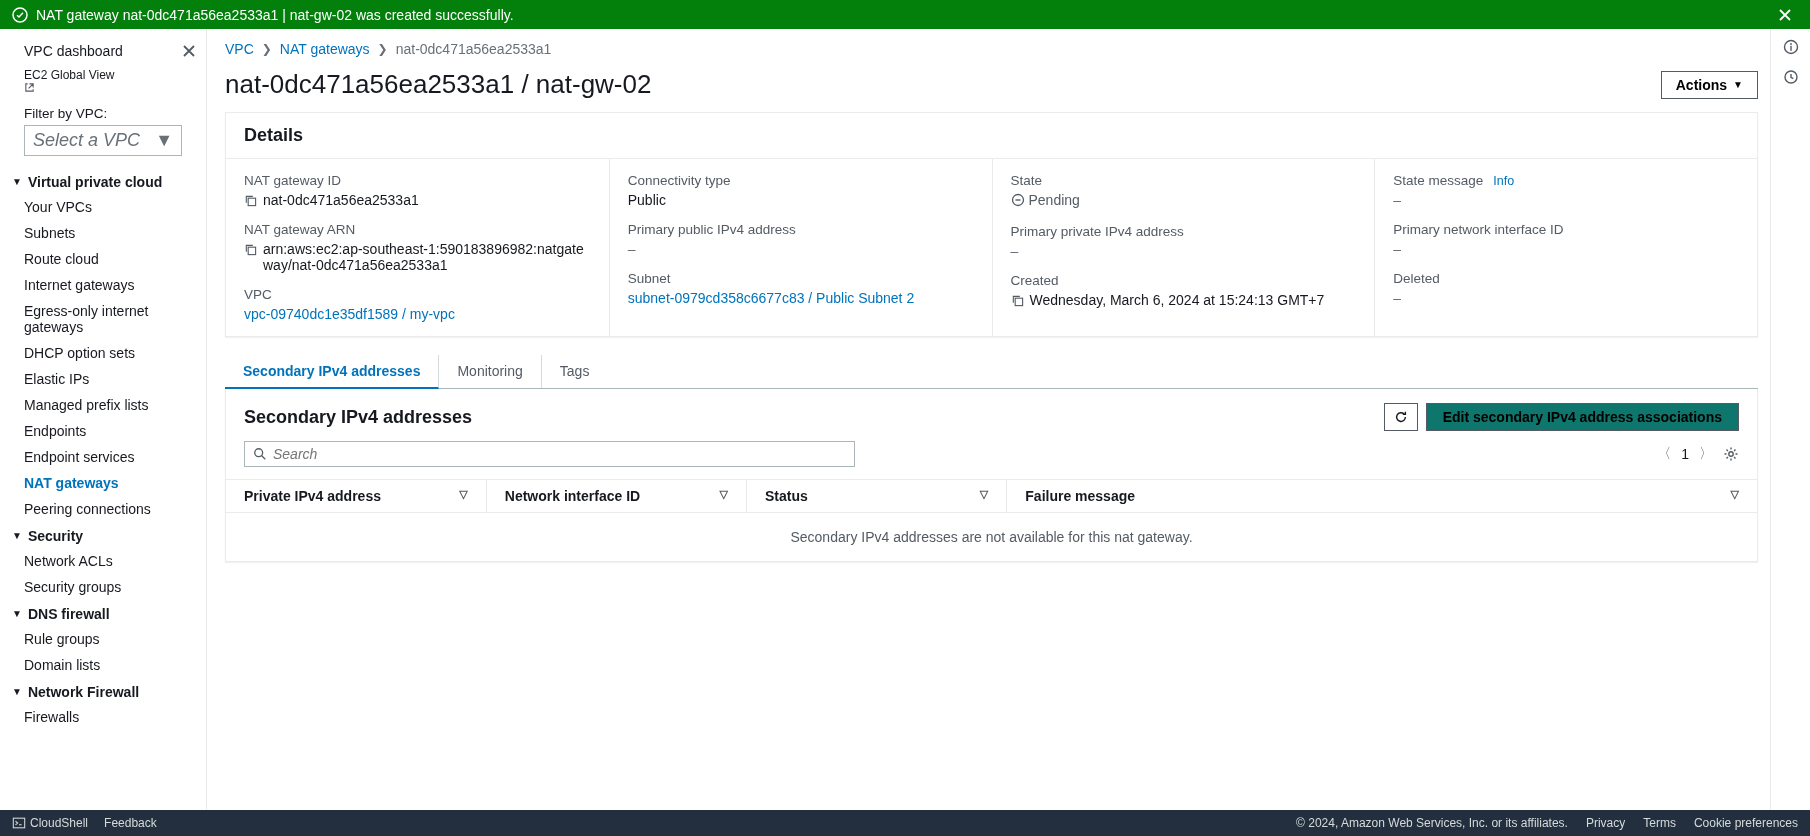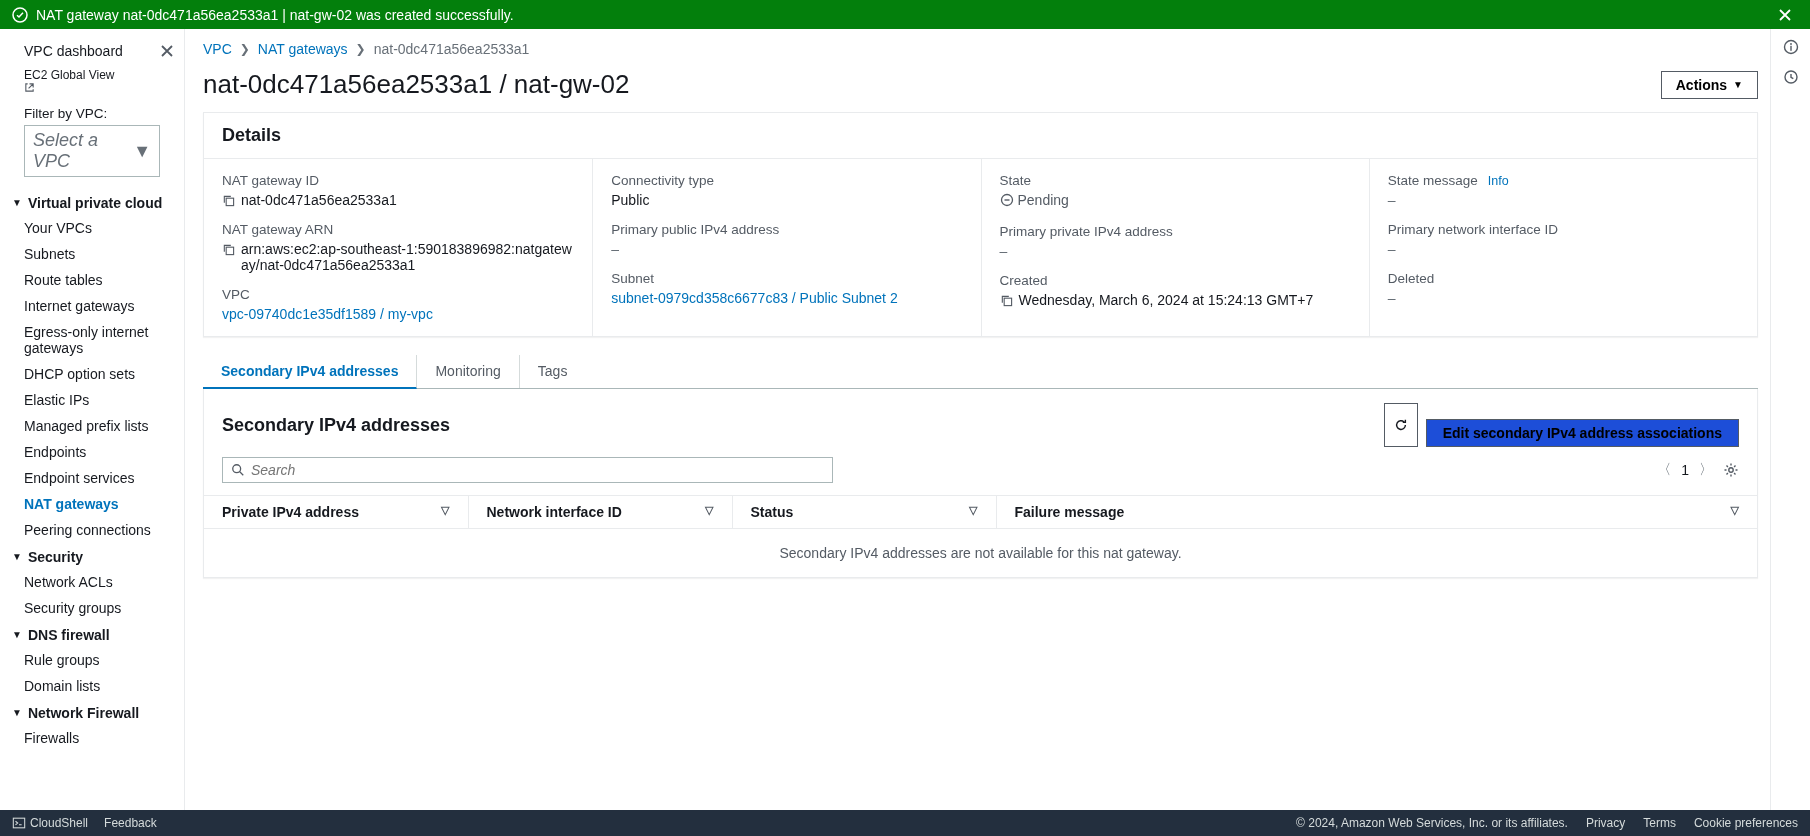--- a/index.html
+++ b/index.html
@@ -7,21 +7,21 @@
 a { color: #0073bb; text-decoration: none; }
 
 
 .flash { background: #037f0c; color: #fff; display: flex; align-items: center; padding: 6px 12px; height: 29px; }
 .flash .icon { margin-right: 8px; flex-shrink: 0; }
 .flash-msg { flex: 1; font-size: 14px; }
 .flash-close { color: #fff; cursor: pointer; padding: 2px 6px; }
 
 
 .shell { display: flex; height: calc(836px - 29px - 26px); }
-.sidebar { width: 185px; flex-shrink: 0; overflow-y: auto; border-right: 1px solid #e9ebed; padding: 10px 0 10px 0; position: relative; }
+.sidebar { width: 207px; flex-shrink: 0; overflow-y: auto; border-right: 1px solid #e9ebed; padding: 10px 0 10px 0; position: relative; }
 .sidebar::-webkit-scrollbar { width: 6px; }
 .sidebar::-webkit-scrollbar-thumb { background: #bbb; border-radius: 3px; }
 .sb-top { display: flex; align-items: center; justify-content: space-between; padding: 4px 10px 4px 24px; font-size: 14px; }
 .sb-close { color: #545b64; cursor: pointer; }
 .sb-link { display: block; padding: 5px 10px 5px 24px; font-size: 12px; color: #16191f; }
 .ext-icon { margin-left: 2px; }
 .sb-filter-lbl { padding: 8px 10px 4px 24px; font-size: 13.5px; }
 .sb-filter-sel { margin: 0 24px 12px; display: flex; align-items: center; justify-content: space-between; border: 1px solid #aab7b8; padding: 4px 8px; font-size: 18px; font-style: italic; color: #687078; cursor: pointer; }
 .sb-section { padding: 6px 0 4px 12px; font-size: 14px; font-weight: 700; display: flex; align-items: center; }
 .sb-section .caret { margin-right: 6px; font-size: 10px; transform: translateY(-1px); }
@@ -63,21 +63,21 @@
 .tabs { display: flex; border-bottom: 1px solid #aab7b8; }
 .tab { padding: 8px 18px; font-size: 14px; color: #545b64; cursor: pointer; border-right: 1px solid #d5dbdb; }
 .tab:last-child { border-right: none; }
 .tab.active { color: #0073bb; font-weight: 700; border-bottom: 2px solid #0073bb; margin-bottom: -1px; }
 
 
 .sec-hdr { display: flex; align-items: center; justify-content: space-between; padding: 14px 18px 10px; }
 .sec-hdr h2 { font-size: 18px; font-weight: 700; }
 .sec-hdr-actions { display: flex; gap: 8px; }
 .btn-icon { border: 1px solid #545b64; background: #fff; padding: 5px 9px; font-size: 14px; cursor: pointer; font-weight: 700; }
-.btn-outline { border: 1px solid #545b64; background: #1d4ed8; padding: 5px 16px; font-size: 14px; cursor: pointer; font-weight: 700; margin-top: 16px; }
+.btn-outline { border: 1px solid #545b64; background: #0f766e; padding: 5px 16px; font-size: 14px; cursor: pointer; font-weight: 700; }
 
 .sec-controls { display: flex; align-items: center; justify-content: space-between; padding: 0 18px 12px; gap: 10px; }
 .search-box { display: flex; align-items: center; border: 1px solid #aab7b8; padding: 4px 8px; width: 611px; font-size: 14px; }
 .search-box input { border: none; outline: none; flex: 1; font-size: 14px; font-style: italic; }
 .pager { display: flex; align-items: center; gap: 10px; color: #687078; }
 .pager .pg { color: #16191f; font-weight: 400; }
 .gear { color: #545b64; cursor: pointer; }
 
 .tbl { width: 100%; border-collapse: collapse; }
 .tbl th { text-align: left; font-weight: 700; font-size: 14px; padding: 8px 18px; border-top: 1px solid #e9ebed; border-bottom: 1px solid #e9ebed; position: relative; }
@@ -137,21 +137,21 @@
       <span>Select a VPC</span>
       <span>▼</span>
     </div>
 
     <div class="sb-section">
         <span class="caret">▼</span>
         <span>Virtual private cloud</span>
       </div>
     <a href="#" class="sb-item">Your VPCs</a>
     <a href="#" class="sb-item">Subnets</a>
-    <a href="#" class="sb-item">Route tables</a>
+    <a href="#" class="sb-item">Route cloud</a>
     <a href="#" class="sb-item">Internet gateways</a>
     <a href="#" class="sb-item">Egress-only internet gateways</a>
     <a href="#" class="sb-item">DHCP option sets</a>
     <a href="#" class="sb-item">Elastic IPs</a>
     <a href="#" class="sb-item">Managed prefix lists</a>
     <a href="#" class="sb-item">Endpoints</a>
     <a href="#" class="sb-item">Endpoint services</a>
     <a href="#" class="sb-item active">NAT gateways</a>
     <a href="#" class="sb-item">Peering connections</a>
 

